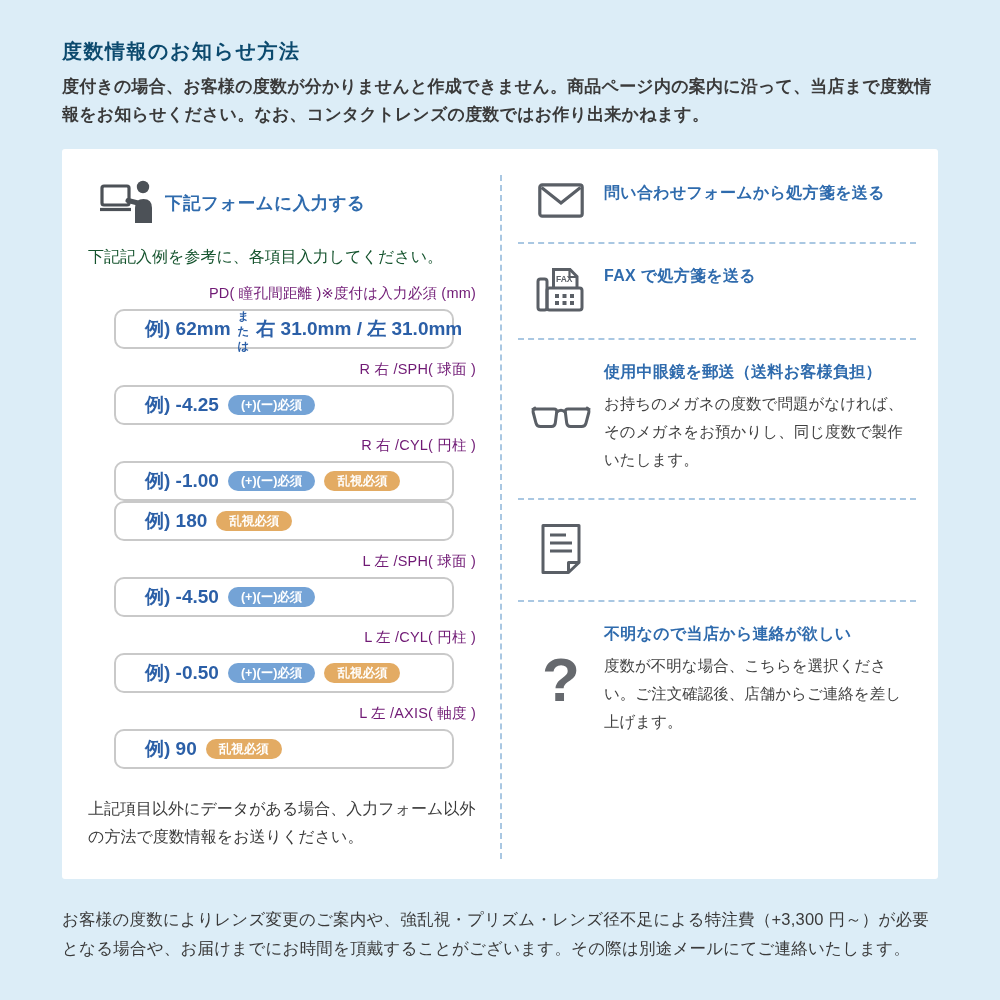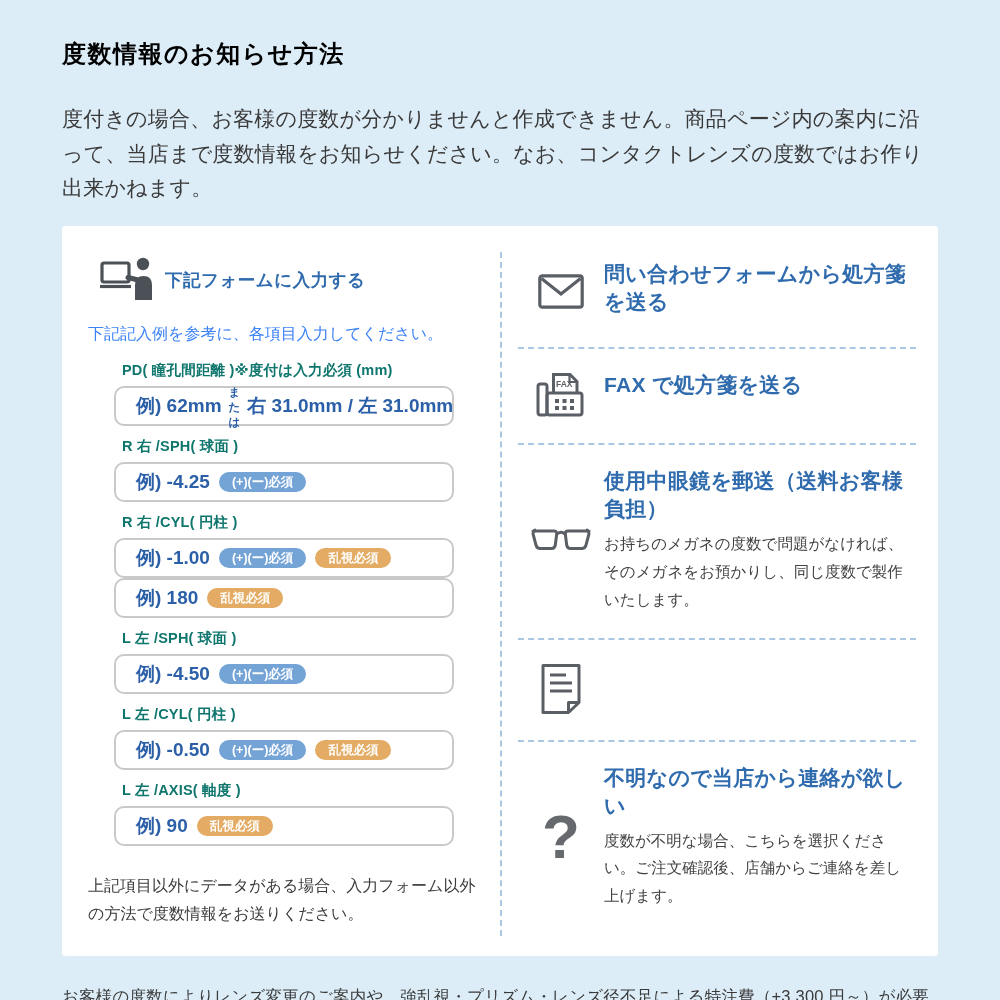--- a/index.html
+++ b/index.html
@@ -6,29 +6,29 @@
   html, body { width: 1000px; height: 1000px; }
   body {
     background: #dcedf7;
     font-family: "Liberation Sans", "DejaVu Sans", sans-serif;
     color: #3f3f3f;
     -webkit-font-smoothing: antialiased;
   }
   .wrap { padding: 38px 62px 0 62px; }
 
   .page-title {
-    color: #000000;
-    font-size: 24px;
+    color: #0c4a6e;
+    font-size: 20px;
     font-weight: bold;
     letter-spacing: 1.5px;
-    margin-bottom: 32px;
+    margin-bottom: 8px;
   }
   .intro {
-    font-size: 21px;
-    font-weight: 400;
+    font-size: 17px;
+    font-weight: 700;
     line-height: 1.65;
     color: #3a3a3a;
     letter-spacing: 0.2px;
     margin-bottom: 20px;
   }
 
   .card {
     background: #ffffff;
     border-radius: 3px;
     width: 876px;
@@ -51,41 +51,42 @@
   }
   .form-header-title {
     color: #2f6bad;
     font-size: 17.5px;
     font-weight: bold;
     letter-spacing: 0.5px;
   }
   .form-instruction {
     font-size: 16px;
     font-weight: 500;
-    color: #3b82f6;
+    color: #14532d;
     margin-bottom: 16px;
   }
   .form-field-list { padding-left: 26px; }
   .field-label {
     font-size: 14.5px;
-    font-weight: bold;
-    color: #0f766e;
+    font-weight: normal;
+    color: #701a75;
     margin: 11px 0 6px 8px;
     letter-spacing: 0.2px;
+    text-align: right;
   }
   .field-box {
     width: 340px;
     height: 40px;
     background: #fff;
     border: 2px solid #c9c9c9;
     border-radius: 10px;
     display: flex;
     align-items: center;
     gap: 9px;
-    padding: 0 20px;
+    padding: 0 29px;
   }
   .field-value {
     color: #2b5fa7;
     font-size: 19px;
     font-weight: bold;
     white-space: nowrap;
   }
   .field-small {
     color: #2b5fa7;
     font-size: 11.5px;
@@ -128,21 +129,21 @@
     width: 86px;
     min-width: 86px;
     display: flex;
     align-items: center;
     justify-content: center;
     color: #5a5f66;
   }
   .method-text { flex: 1; padding-right: 2px; }
   .method-title {
     color: #2f6bad;
-    font-size: 21px;
+    font-size: 16px;
     font-weight: bold;
     letter-spacing: 0.3px;
     margin-bottom: 7px;
   }
   .method-body {
     font-size: 15.5px;
     font-weight: 500;
     line-height: 1.8;
     color: #424242;
   }

